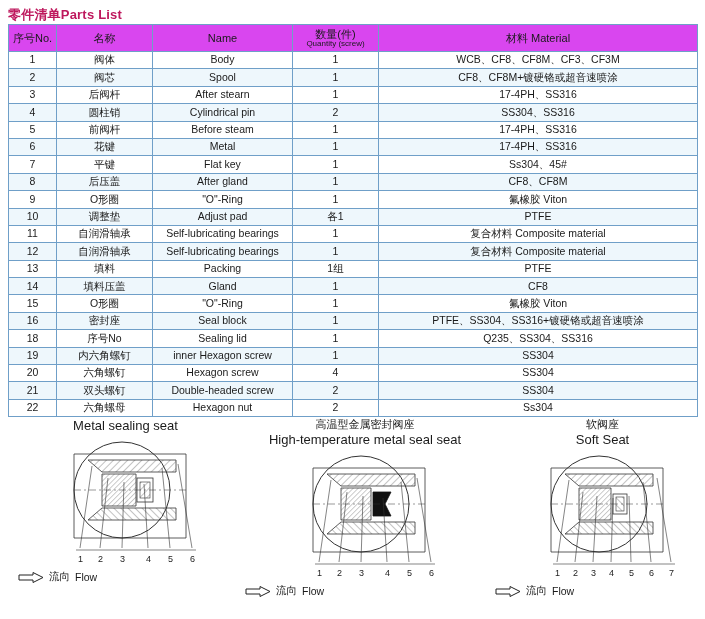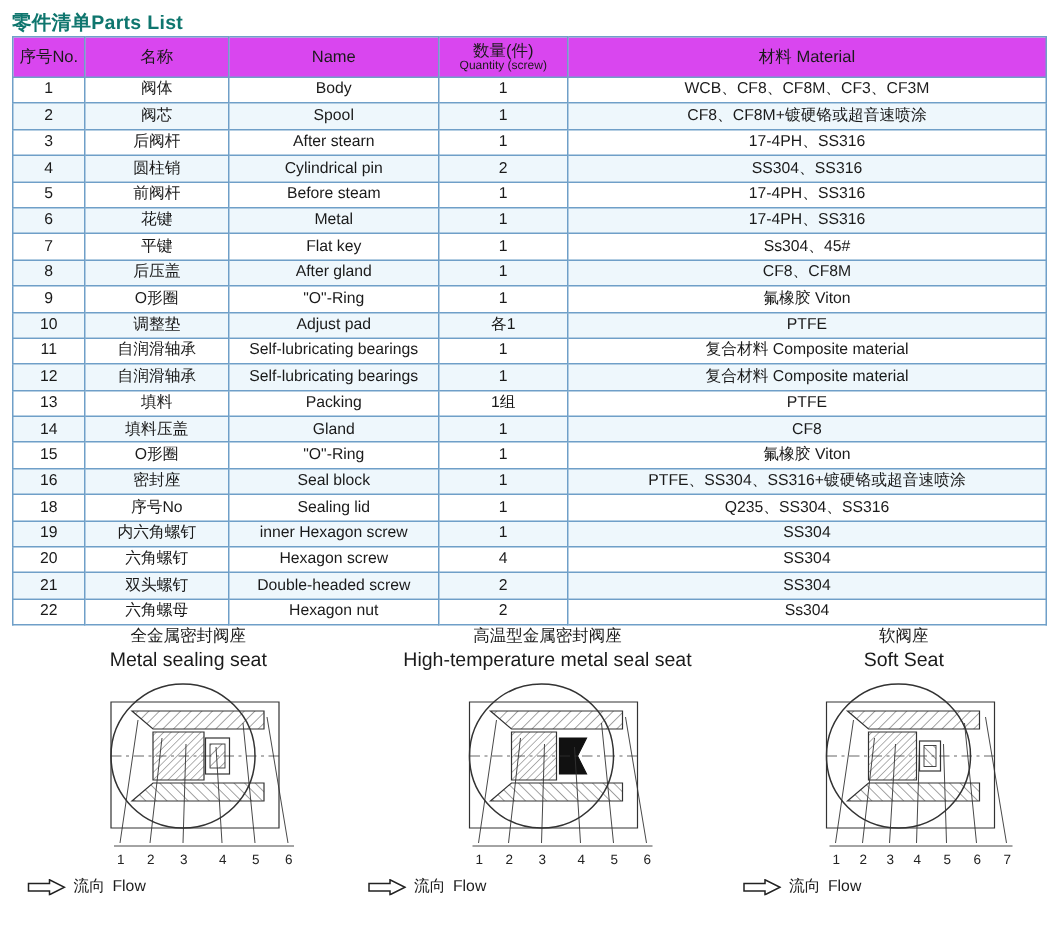--- a/index.html
+++ b/index.html
@@ -8,21 +8,21 @@
     background:#ffffff;
     font-family:"Liberation Sans", sans-serif;
     font-size:11px;
     color:#1a1a1a;
     overflow:hidden;
   }
   .page{position:relative;width:705px;height:619px;}
 
   .doc-title{
     position:absolute;left:8px;top:6px;
-    font-size:13px;font-weight:bold;color:#0f766e;
+    font-size:13px;font-weight:bold;color:#be185d;
     letter-spacing:.2px;
   }
 
   table.parts{
     position:absolute;left:8px;top:24px;
     width:689px;
     border-collapse:collapse;
     table-layout:fixed;
   }
   table.parts th, table.parts td{
@@ -244,21 +244,20 @@
           <td>Hexagon nut</td>
           <td>2</td>
           <td>Ss304</td>
         </tr>
       </tbody>
   </table>
 
   <div class="figures">
 
     <div class="fig fig-1">
-      <div class="fig-cap-cn">全金属密封阀座</div>
       <div class="fig-cap-en">Metal sealing seat</div>
       <div class="fig-body">
         <svg class="fig-svg" width="180" height="128" viewBox="0 0 180 128">
           <defs>
             <pattern id="h1" width="5" height="5" patternTransform="rotate(45)" patternUnits="userSpaceOnUse">
               <line x1="0" y1="0" x2="0" y2="5" stroke="#333" stroke-width="0.6"></line>
             </pattern>
             <pattern id="h2" width="5" height="5" patternTransform="rotate(-45)" patternUnits="userSpaceOnUse">
               <line x1="0" y1="0" x2="0" y2="5" stroke="#333" stroke-width="0.6"></line>
             </pattern>

